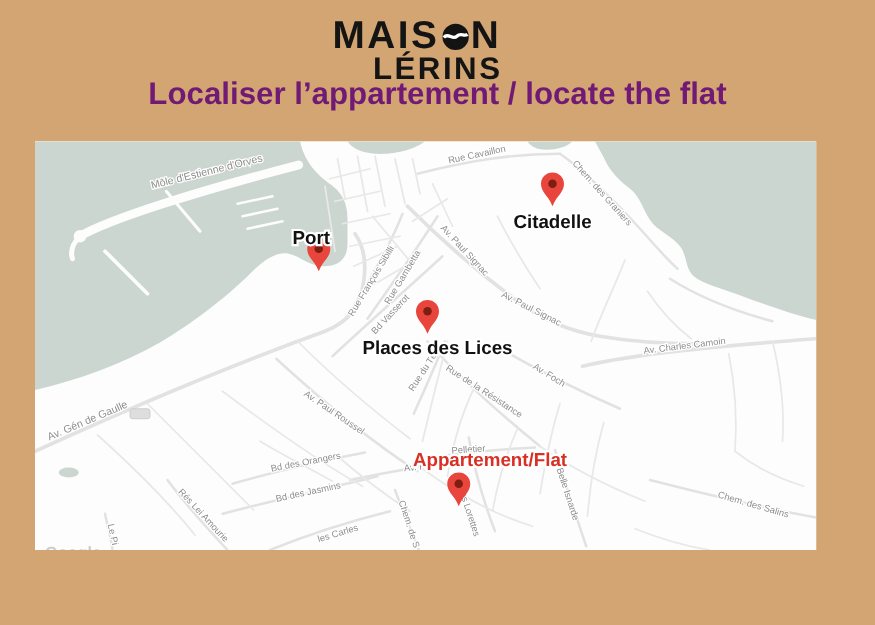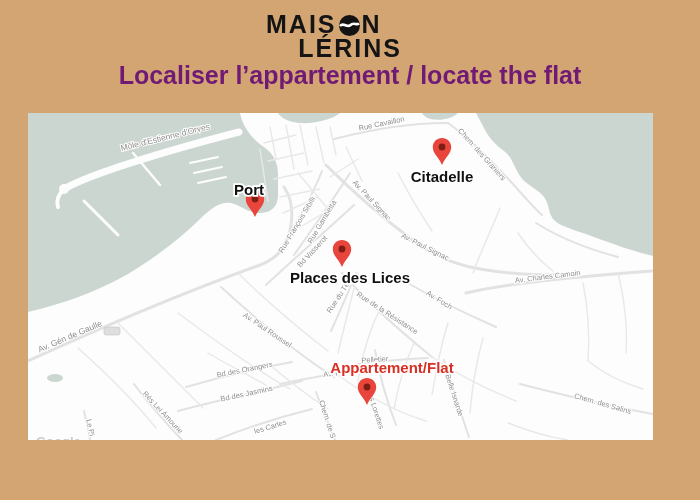--- a/index.html
+++ b/index.html
@@ -5,21 +5,21 @@
   html,body{margin:0;padding:0;}
   body{
     width:700px;height:500px;overflow:hidden;
     background:#d2a572;
     font-family:"Liberation Sans",sans-serif;
   }
   .page{position:relative;width:700px;height:500px;}
 
   
   .logo{position:absolute;left:266px;top:10px;width:136px;color:#141414;}
-  .logo-line1{display:flex;align-items:center;font-size:25px;font-weight:bold;letter-spacing:2px;white-space:nowrap;}
+  .logo-line1{display:flex;align-items:center;font-size:31px;font-weight:bold;letter-spacing:2px;white-space:nowrap;}
   .logo-o{margin:0 1px;transform:translateY(1px);}
   .logo-line2{font-size:25px;font-weight:bold;letter-spacing:2px;text-align:right;margin-top:-5px;white-space:nowrap;}
 
   
   .title{position:absolute;top:61px;left:0;width:700px;margin:0;text-align:center;
          font-size:25px;font-weight:bold;color:#701a75;}
 
   
   .map{position:absolute;left:28px;top:113px;width:625px;height:327px;background:#fdfdfd;overflow:hidden;}
   .map svg{display:block;}

